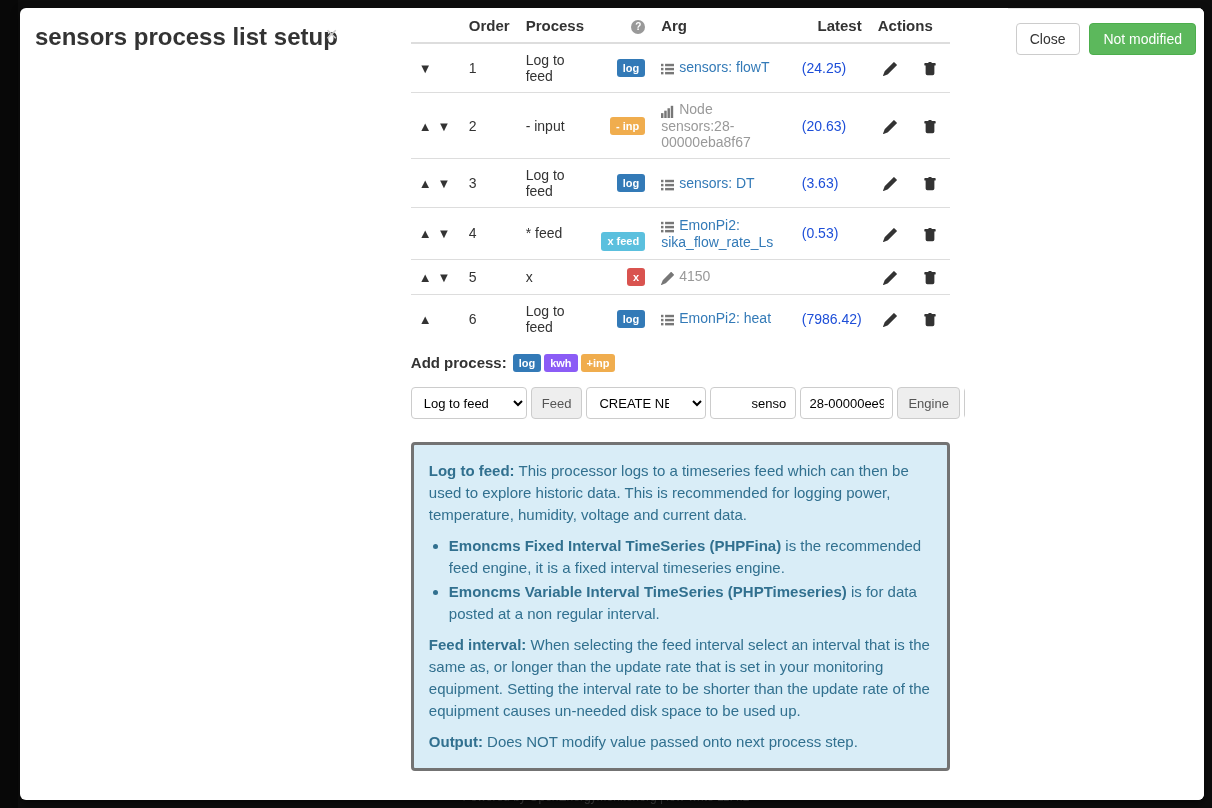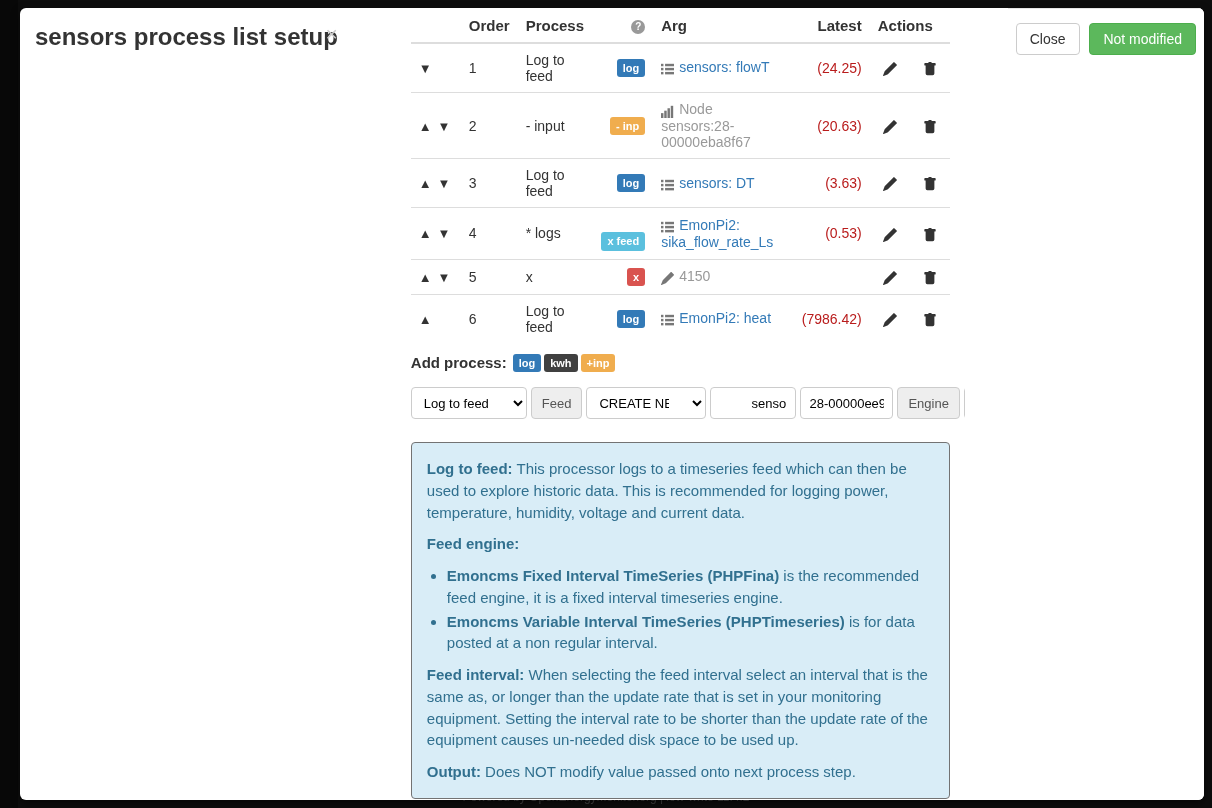--- a/index.html
+++ b/index.html
@@ -89,36 +89,36 @@
   cursor: pointer;
   font-size: 13px;
   color: #333;
   margin-right: 2px;
   display: inline-block;
 }
 td.col-order { width: 50px; }
 td.col-process { }
 td.col-badge { text-align: right; white-space: nowrap; }
 td.col-arg { }
-td.col-latest { text-align: right; color: #b91c1c; margin-top: 24px; }
+td.col-latest { text-align: left; color: #1d4ed8; margin-top: 24px; }
 td.col-edit, td.col-delete { width: 40px; text-align: center; }
 .badge {
   display: inline-block;
   padding: 2px 6px;
   border-radius: 3px;
   font-size: 11px;
   font-weight: 600;
   color: #fff;
   line-height: 1.3;
 }
 .badge-log { background: #337ab7; }
 .badge-inp { background: #f0ad4e; }
 .badge-xfeed { background: #5bc0de; margin-top: 16px; }
 .badge-x { background: #d9534f; }
-.badge-kwh { background: #404040; }
+.badge-kwh { background: #8b5cf6; }
 .badge-plusinp { background: #f0ad4e; }
 .arg-icon {
   display: inline-block;
   width: 14px;
   color: #777;
   margin-right: 4px;
   vertical-align: middle;
 }
 .arg-link {
   color: #337ab7;
@@ -185,21 +185,21 @@
   font-size: 13px;
   cursor: pointer;
   border: 1px solid transparent;
   height: 38px;
 }
 .btn-info { background: #5bc0de; color: #fff; border-color: #46b8da; }
 .btn-default { background: #fff; color: #333; border-color: #ccc; }
 .btn-success { background: #5cb85c; color: #fff; border-color: #4cae4c; }
 .info-panel {
   background: #d9edf7;
-  border: 1px solid #737373;
+  border: 3px solid #737373;
   color: #31708f;
   padding: 15px;
   border-radius: 4px;
   font-size: 15px;
   line-height: 1.45;
 }
 .info-panel p { margin-bottom: 10px; }
 .info-panel p:last-child { margin-bottom: 0; }
 .info-panel b { font-weight: 600; }
 .info-panel ul { margin: 0 0 10px 20px; }
@@ -322,21 +322,21 @@
                   <path d="M12.146.146a.5.5 0 01.708 0l3 3a.5.5 0 010 .708l-10 10a.5.5 0 01-.168.11l-5 2a.5.5 0 01-.65-.65l2-5a.5.5 0 01.11-.168l10-10z"></path>
                 </svg></button></td>
     <td class="col-delete"><button class="icon-btn"><svg width="14" height="14" viewBox="0 0 16 16" fill="#333">
                   <path d="M5.5 5.5A.5.5 0 016 6v6a.5.5 0 01-1 0V6a.5.5 0 01.5-.5zm2.5 0a.5.5 0 01.5.5v6a.5.5 0 01-1 0V6a.5.5 0 01.5-.5zm3 .5a.5.5 0 00-1 0v6a.5.5 0 001 0V6z"></path>
                   <path d="M14.5 3a1 1 0 01-1 1H13v9a2 2 0 01-2 2H5a2 2 0 01-2-2V4h-.5a1 1 0 01-1-1V2a1 1 0 011-1H6a1 1 0 011-1h2a1 1 0 011 1h3.5a1 1 0 011 1v1z"></path>
                 </svg></button></td>
   </tr>
           <tr>
     <td class="col-arrows"><span class="arrow-btn">▲</span> <span class="arrow-btn">▼</span></td>
     <td class="col-order">4</td>
-    <td class="col-process">* logs</td>
+    <td class="col-process">* feed</td>
     <td class="col-badge"><span class="badge badge-xfeed">x feed</span></td>
     <td class="col-arg"><span class="arg-icon"><svg width="13" height="13" viewBox="0 0 16 16" fill="#777">
                   <rect x="0" y="1" width="3" height="3"></rect>
                   <rect x="5" y="1" width="11" height="3"></rect>
                   <rect x="0" y="6" width="3" height="3"></rect>
                   <rect x="5" y="6" width="11" height="3"></rect>
                   <rect x="0" y="11" width="3" height="3"></rect>
                   <rect x="5" y="11" width="11" height="3"></rect>
                 </svg></span><a href="#" class="arg-link">EmonPi2: sika_flow_rate_Ls</a></td>
     <td class="col-latest">(0.53)</td>
@@ -410,21 +410,20 @@
         <option>Emoncms Fixed Inte</option>
       </select>
       <select class="form-control" style="width:55px">
         <option>Selec</option>
       </select>
       <button class="btn btn-info">Add</button>
     </div>
 
     <div class="info-panel">
       <p><b>Log to feed:</b><span> This processor logs to a timeseries feed which can then be used to explore historic data. This is recommended for logging power, temperature, humidity, voltage and current data.</span></p>
-      <p><b>Feed engine:</b></p>
       <ul>
         <li><b>Emoncms Fixed Interval TimeSeries (PHPFina)</b><span> is the recommended feed engine, it is a fixed interval timeseries engine.</span></li>
         <li><b>Emoncms Variable Interval TimeSeries (PHPTimeseries)</b><span> is for data posted at a non regular interval.</span></li>
       </ul>
       <p><b>Feed interval:</b><span> When selecting the feed interval select an interval that is the same as, or longer than the update rate that is set in your monitoring equipment. Setting the interval rate to be shorter than the update rate of the equipment causes un-needed disk space to be used up.</span></p>
       <p><b>Output:</b><span> Does NOT modify value passed onto next process step.</span></p>
     </div>
   </div>
 
   <div class="modal-footer">

